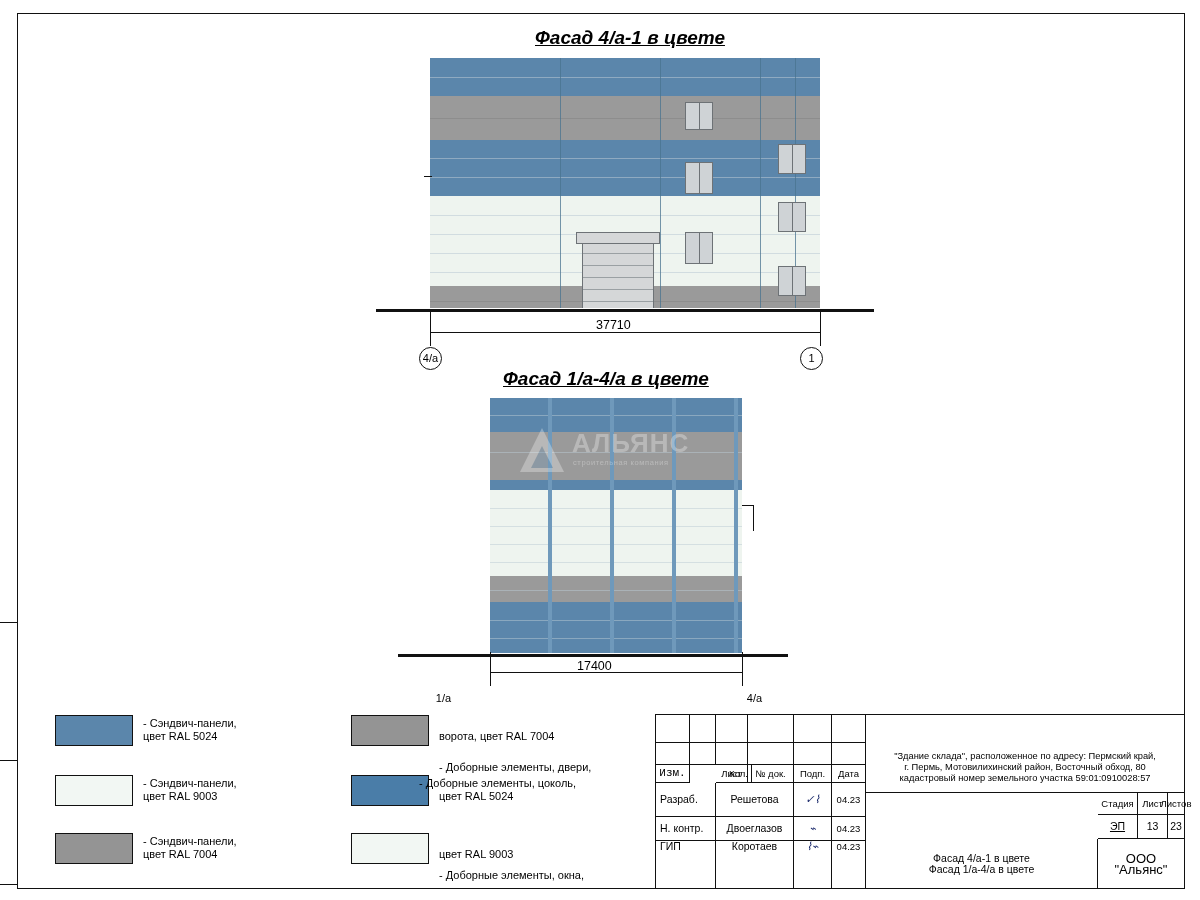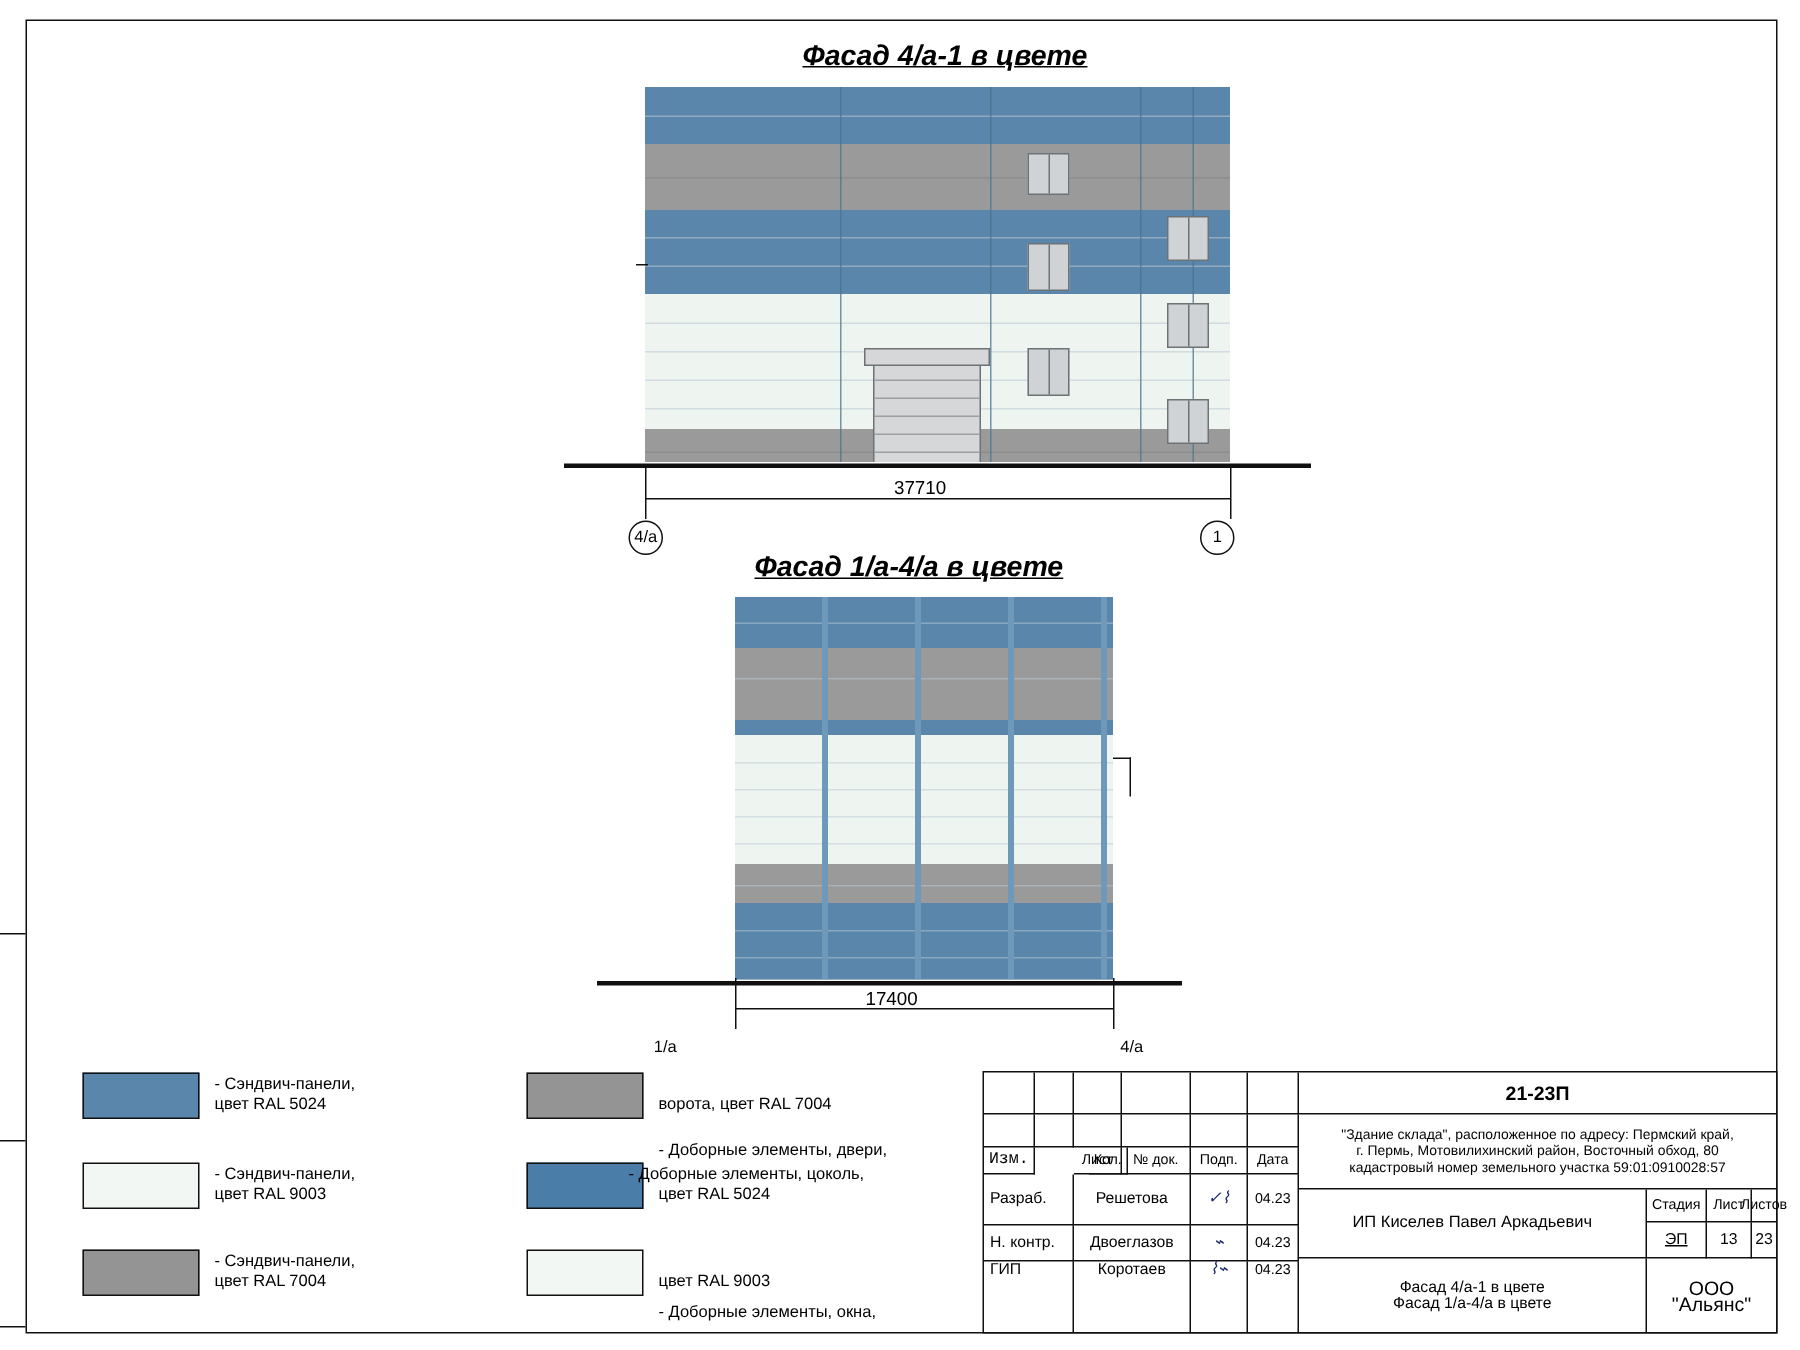--- a/index.html
+++ b/index.html
@@ -158,20 +158,26 @@
     <div class="hline2" style="top:192px;"></div>
     <div class="hline2" style="top:222px;"></div>
     <div class="hline2" style="top:240px;"></div>
 
     <div class="vline2" style="left:58px;"></div>
     <div class="vline2" style="left:120px;"></div>
     <div class="vline2" style="left:182px;"></div>
     <div class="vline2" style="left:244px;"></div>
   </div>
 
+  <div class="watermark">
+    <div class="wm-tri"></div>
+      <div class="wm-tri2"></div>
+    <div class="wm-t1">АЛЬЯНС</div>
+    <div class="wm-t2">строительная компания</div>
+  </div>
 
   <div class="notch" style="left:742px;top:505px;width:12px;height:1px;"></div>
   <div class="notch" style="left:753px;top:505px;width:1px;height:26px;"></div>
   <div id="fac2-ground"></div>
 
   <div id="dim2"></div>
   <div class="dimtick" style="left:490px;top:652px;"></div>
   <div class="dimtick" style="left:742px;top:652px;"></div>
   <div class="dimtext" style="left:577px;top:659px;">17400</div>
   <div class="axis-circ" style="left:433px;top:688px;border:none;">1/а</div>
@@ -213,21 +219,20 @@
   </div>
 
   <div class="stamp">
 
     <div class="cell" style="left:0;top:0;width:34px;height:28px;"></div>
     <div class="cell" style="left:34px;top:0;width:26px;height:28px;"></div>
     <div class="cell" style="left:60px;top:0;width:32px;height:28px;"></div>
     <div class="cell" style="left:92px;top:0;width:46px;height:28px;"></div>
     <div class="cell" style="left:138px;top:0;width:38px;height:28px;"></div>
     <div class="cell" style="left:176px;top:0;width:34px;height:28px;"></div>
-    <div class="cell nb" style="left:210px;top:0;width:318px;height:28px;font-weight:bold;font-size:13px;">21-23П</div>
 
     <div class="cell" style="left:0;top:28px;width:34px;height:22px;"></div>
     <div class="cell" style="left:34px;top:28px;width:26px;height:22px;"></div>
     <div class="cell" style="left:60px;top:28px;width:32px;height:22px;"></div>
     <div class="cell" style="left:92px;top:28px;width:46px;height:22px;"></div>
     <div class="cell" style="left:138px;top:28px;width:38px;height:22px;"></div>
     <div class="cell" style="left:176px;top:28px;width:34px;height:22px;"></div>
 
     <div class="cell nb" style="left:210px;top:28px;width:318px;height:50px;flex-direction:column;font-size:9.3px;">
       <span>"Здание склада", расположенное по адресу: Пермский край,</span>
@@ -240,21 +245,20 @@
     <div class="cell" style="left:60px;top:50px;width:32px;height:18px;font-size:9.5px;">Лист</div>
     <div class="cell" style="left:92px;top:50px;width:46px;height:18px;font-size:9.5px;">№ док.</div>
     <div class="cell" style="left:138px;top:50px;width:38px;height:18px;font-size:9.5px;">Подп.</div>
     <div class="cell" style="left:176px;top:50px;width:34px;height:18px;font-size:9.5px;">Дата</div>
 
     <div class="cell" style="left:0;top:68px;width:60px;height:34px;justify-content:flex-start;padding-left:4px;">Разраб.</div>
     <div class="cell" style="left:60px;top:68px;width:78px;height:34px;">Решетова</div>
     <div class="cell sig" style="left:138px;top:68px;width:38px;height:34px;">✓⌇</div>
     <div class="cell" style="left:176px;top:68px;width:34px;height:34px;font-size:9.5px;">04.23</div>
 
-    <div class="cell" style="left:210px;top:78px;width:232px;height:46px;font-size:11px;">ИП Киселев Павел Аркадьевич</div>
 
     <div class="cell" style="left:442px;top:78px;width:40px;height:22px;font-size:9.5px;">Стадия</div>
     <div class="cell" style="left:482px;top:78px;width:30px;height:22px;font-size:9.5px;">Лист</div>
     <div class="cell nb" style="left:512px;top:78px;width:16px;height:22px;font-size:9.5px;">Листов</div>
 
     <div class="cell" style="left:442px;top:100px;width:40px;height:24px;text-decoration:underline;">ЭП</div>
     <div class="cell" style="left:482px;top:100px;width:30px;height:24px;">13</div>
     <div class="cell nb" style="left:512px;top:100px;width:16px;height:24px;">23</div>
 
     <div class="cell" style="left:0;top:102px;width:60px;height:24px;justify-content:flex-start;padding-left:4px;">Н. контр.</div>

